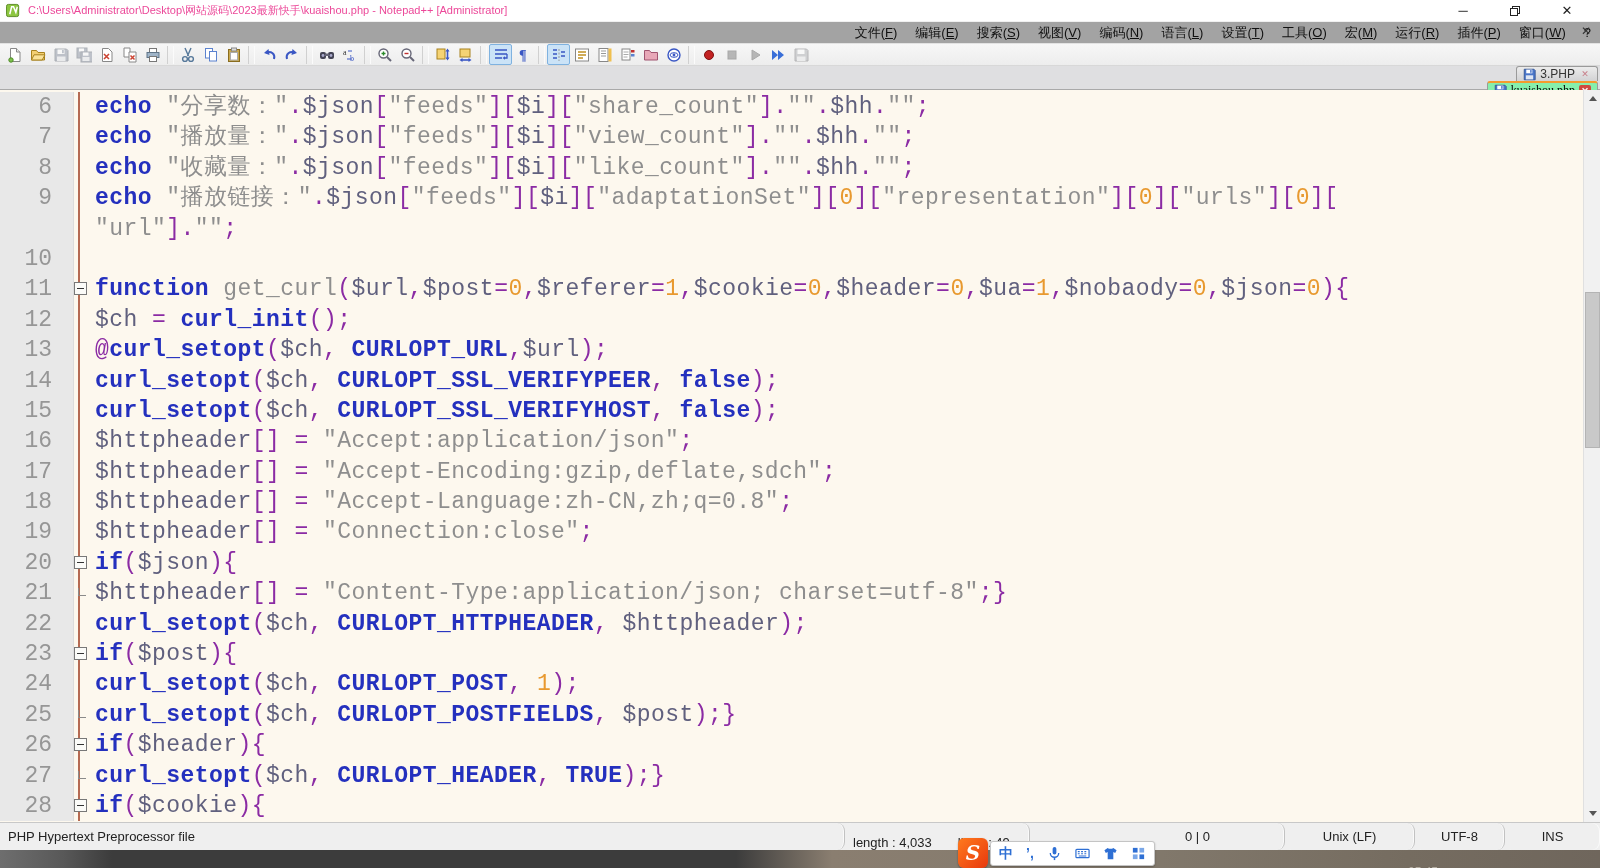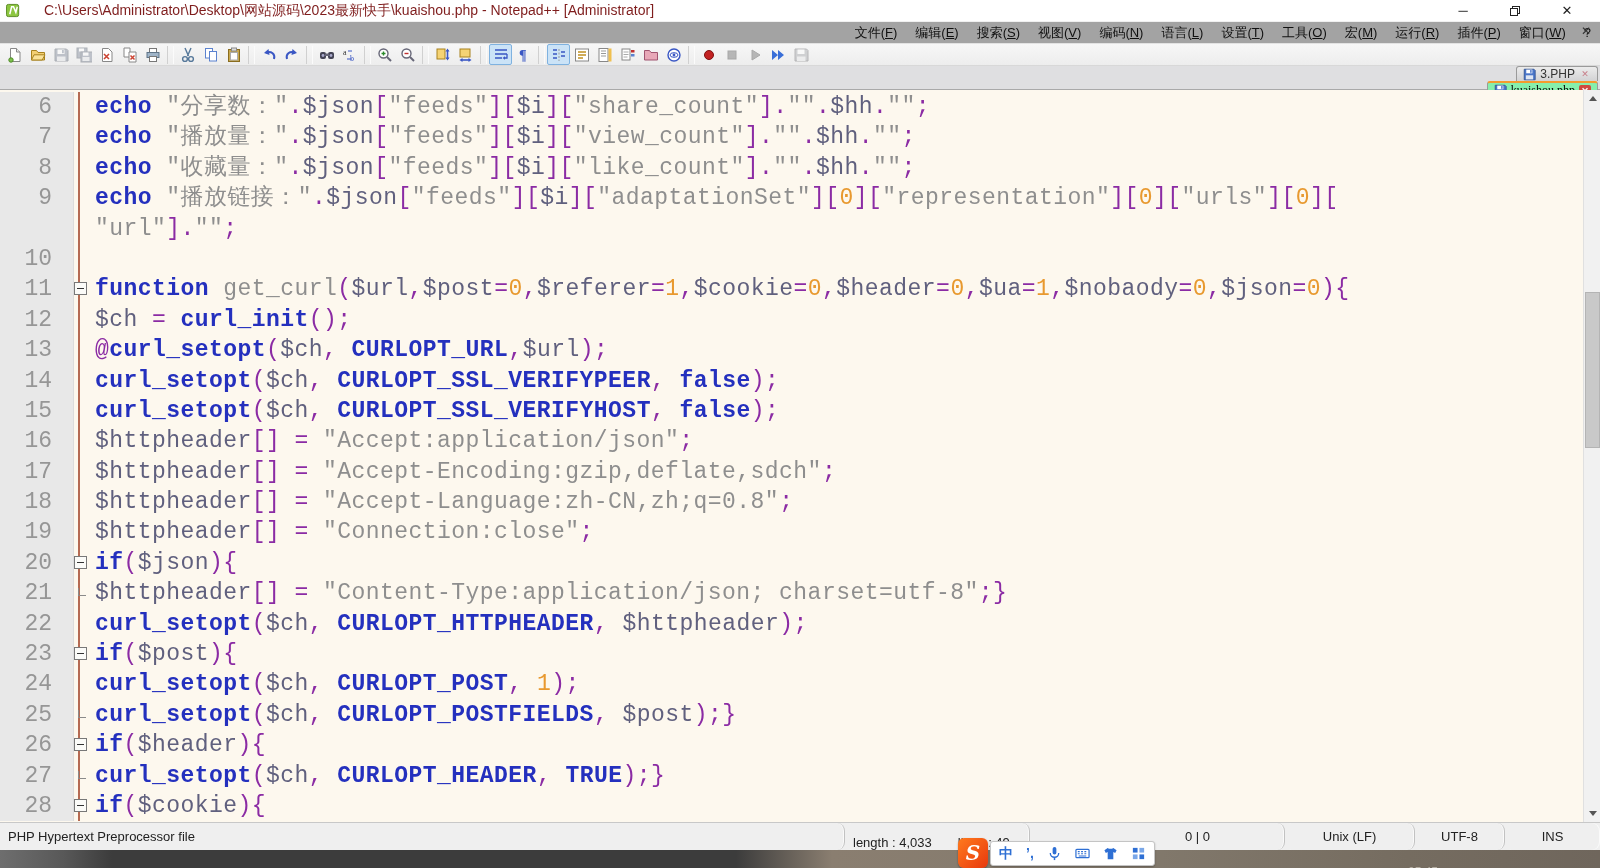--- a/index.html
+++ b/index.html
@@ -2,21 +2,21 @@
 <html style="--c-keyword: #2430be; --c-string: #8e8e8e; --c-plain: #8e8e8e; --c-variable: #60607e; --c-operator: #8b2ba4; --c-number: #e8992f; --c-fold_line: #b56a52; --c-editor_bg: #fdf8ee; --c-active_tab_accent: #f59b2d; --c-toggle_bg: #cbe3f7;"><head>
 <meta charset="utf-8">
 <style>
   *{margin:0;padding:0;box-sizing:border-box;}
   html,body{width:1600px;height:868px;overflow:hidden;}
   body{font-family:"Liberation Sans",sans-serif;background:#fff;position:relative;}
 
   
   .titlebar{height:22px;background:#ffffff;display:flex;align-items:center;padding:0 6px;border-bottom:1px solid #f0f0f0;}
   .appicon{width:15px;height:15px;margin-right:7px;flex:0 0 auto;}
-  .title-text{font-size:14px;color:#7f1d1d;white-space:nowrap;overflow:hidden;flex:1;margin-left:16px;}
+  .title-text{font-size:11px;color:#ec4899;white-space:nowrap;overflow:hidden;flex:1;}
   .wctrls{display:flex;align-items:center;gap:30px;padding-right:16px;color:#222;}
   .wbtn{width:22px;height:16px;display:flex;align-items:center;justify-content:center;font-size:13px;cursor:default;}
 
   
   .menubar{height:21px;background:#a3a3a3;display:flex;align-items:center;font-size:13px;color:#111;position:relative;justify-content:flex-end;}
   .menu-item{padding:0 9px;height:21px;line-height:21px;white-space:nowrap;}
   .menu-item u{text-decoration:underline;}
   .mdi-close{position:absolute;right:6px;top:2px;font-size:12px;color:#333;width:16px;text-align:center;}
 
   

